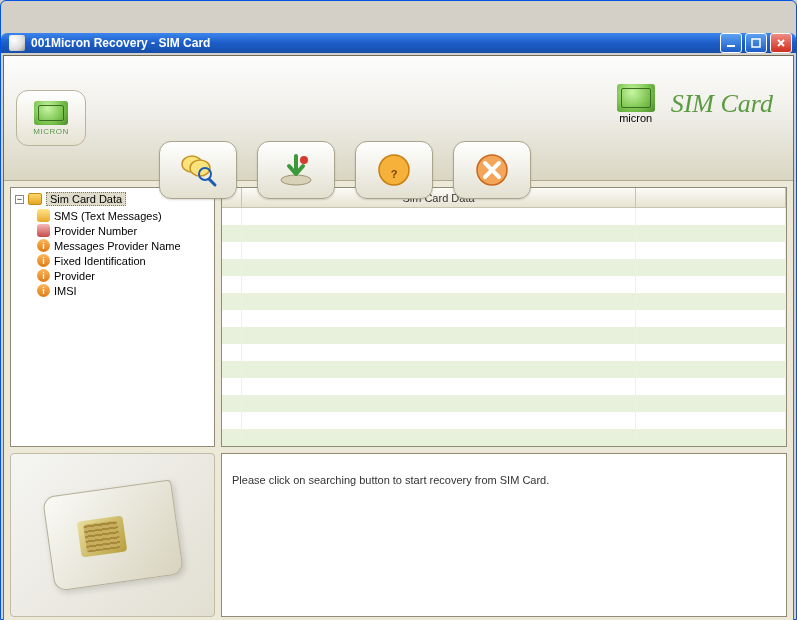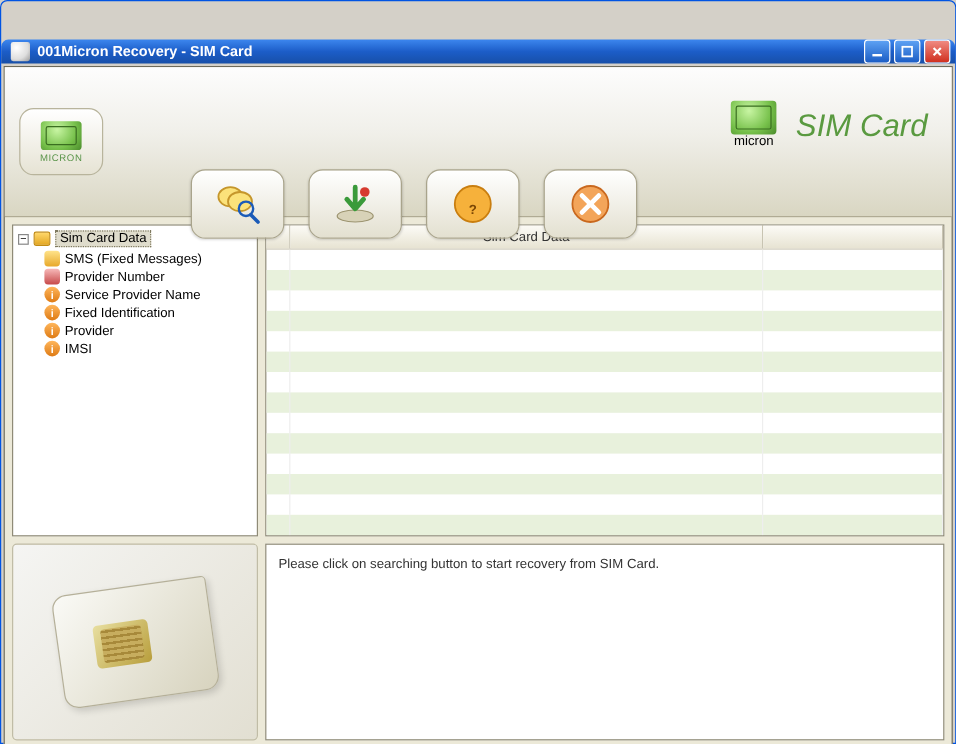--- a/index.html
+++ b/index.html
@@ -21,21 +21,21 @@
 .top-area { height: 125px; background: linear-gradient(180deg,#fdfdfd 0%,#f0efe9 45%,#d9d6c2 100%); border-bottom: 1px solid #b0ab94; position: relative; display: flex; align-items: center; }
 
 .logo { margin: 8px 12px; width: 70px; height: 56px; background: linear-gradient(180deg,#fff,#e6e3d4); border: 1px solid #b8b49c; border-radius: 12px; display: flex; flex-direction: column; align-items: center; justify-content: center; gap: 2px; }
 .logo-chip { width: 34px; height: 24px; background: radial-gradient(circle at 40% 30%, #c8f5a3 0%, #76c04a 60%, #4a8b2b 100%); border-radius: 3px; position: relative; }
 .logo-chip::before { content:""; position:absolute; inset:4px; border:1px solid #3a6e20; border-radius:2px; }
 .logo-text { font-size: 8px; color: #5a954a; letter-spacing: .5px; }
 
 .branding { position: absolute; right: 20px; top: 28px; display: flex; align-items: center; gap: 8px; }
 .branding-chip { width: 38px; height: 28px; background: radial-gradient(circle at 40% 30%, #c8f5a3 0%, #76c04a 60%, #4a8b2b 100%); border-radius: 3px; position: relative; }
 .branding-chip::before { content:""; position:absolute; inset:4px; border:1px solid #3a6e20; border-radius:2px; }
-.branding-title { font-size: 26px; color: #5a9a40; font-weight: normal; font-style: italic; font-family: Liberation Sans, sans-serif; margin-left: 8px; text-align: center; }
+.branding-title { font-size: 26px; color: #5a9a40; font-weight: normal; font-style: italic; font-family: Liberation Serif, serif; margin-left: 8px; text-align: center; }
 
 .toolbar { position: absolute; left: 155px; top: 85px; display: flex; gap: 20px; }
 .tool-btn { width: 78px; height: 58px; background: linear-gradient(180deg,#fff,#e3e0d0); border: 1px solid #a9a48c; border-radius: 12px; display: flex; align-items: center; justify-content: center; cursor: pointer; box-shadow: inset 0 1px 0 #fff, 0 1px 2px rgba(0,0,0,.15); }
 .tool-btn svg { width: 40px; height: 36px; }
 
 .mid-area { flex: 1; display: flex; gap: 6px; padding: 6px; }
 .tree-panel { width: 205px; background: #fff; border: 1px solid #8f8b77; padding: 4px; font-size: 11px; overflow: auto; }
 .tree-root { display:flex; align-items:center; gap:4px; }
 .tree-exp { width:9px; height:9px; border:1px solid #888; display:inline-flex; align-items:center; justify-content:center; font-size:9px; line-height:7px; cursor:pointer; }
 .tree-root-icon { width:14px; height:12px; background:linear-gradient(180deg,#ffd76a,#e3a723); border:1px solid #c28b12; border-radius:2px; }
@@ -58,21 +58,21 @@
 .grid-row:nth-child(even) { background:#e8f1dc; }
 .grid-row > div { border-right:1px solid #eee; }
 .gr0 { width:20px; } .gr1 { flex:1; } .gr2 { width:150px; }
 
 .bottom-area { height: 170px; display: flex; gap: 6px; padding: 0 6px 6px 6px; }
 .simcard-panel { width: 205px; background: linear-gradient(135deg,#f5f5f3,#e2dfd2); border: 1px solid #c0bca6; border-radius: 4px; display:flex; align-items:center; justify-content:center; }
 .simcard-img { width:130px; height:95px; background:linear-gradient(135deg,#fafaf6,#d7d3be); border:1px solid #b5b099; border-radius:12px 4px 12px 12px; position:relative; transform:rotate(-8deg); box-shadow:2px 3px 6px rgba(0,0,0,.15); }
 .simcard-chip { position:absolute; left:30px; top:28px; width:46px; height:36px; background:linear-gradient(135deg,#e8dfa0,#b89e3c); border-radius:4px; }
 .simcard-chip::before { content:""; position:absolute; left:6px; top:4px; width:34px; height:28px; background:repeating-linear-gradient(0deg,#a7893a 0 2px,#c7ad5e 2px 5px); border-radius:3px; }
 
-.status-panel { flex:1; background:#fff; border:1px solid #8f8b77; padding:10px 10px; font-size:11px; color:#333; }
+.status-panel { flex:1; background:#fff; border:1px solid #8f8b77; padding:20px 10px; font-size:11px; color:#333; }
 </style>
 </head>
 <body>
 
 <div class="window">
   <div class="titlebar">
     <div class="win-icon"></div>
     <div class="title">001Micron Recovery - SIM Card</div>
     <div class="win-btns">
       <div class="win-btn min">
@@ -143,29 +143,29 @@
     <div class="mid-area">
       <div class="tree-panel">
         <div class="tree-root">
           <span class="tree-exp">−</span>
           <span class="tree-root-icon"></span>
           <span class="tree-root-label">Sim Card Data</span>
         </div>
         <div class="tree-children" id="tree-children">
             <div class="tree-item">
               <span class="ico msg"></span>
-              <span>SMS (Fixed Messages)</span>
+              <span>SMS (Text Messages)</span>
             </div>
             <div class="tree-item">
               <span class="ico phone"></span>
               <span>Provider Number</span>
             </div>
             <div class="tree-item">
               <span class="ico info">i</span>
-              <span>Service Provider Name</span>
+              <span>Messages Provider Name</span>
             </div>
             <div class="tree-item">
               <span class="ico info">i</span>
               <span>Fixed Identification</span>
             </div>
             <div class="tree-item">
               <span class="ico info">i</span>
               <span>Provider</span>
             </div>
             <div class="tree-item">

